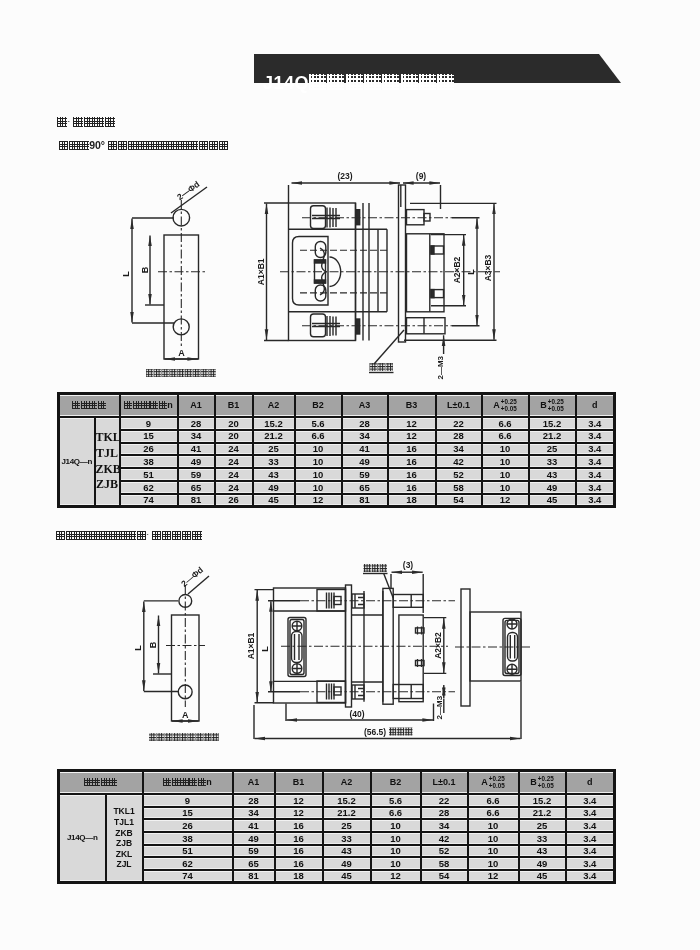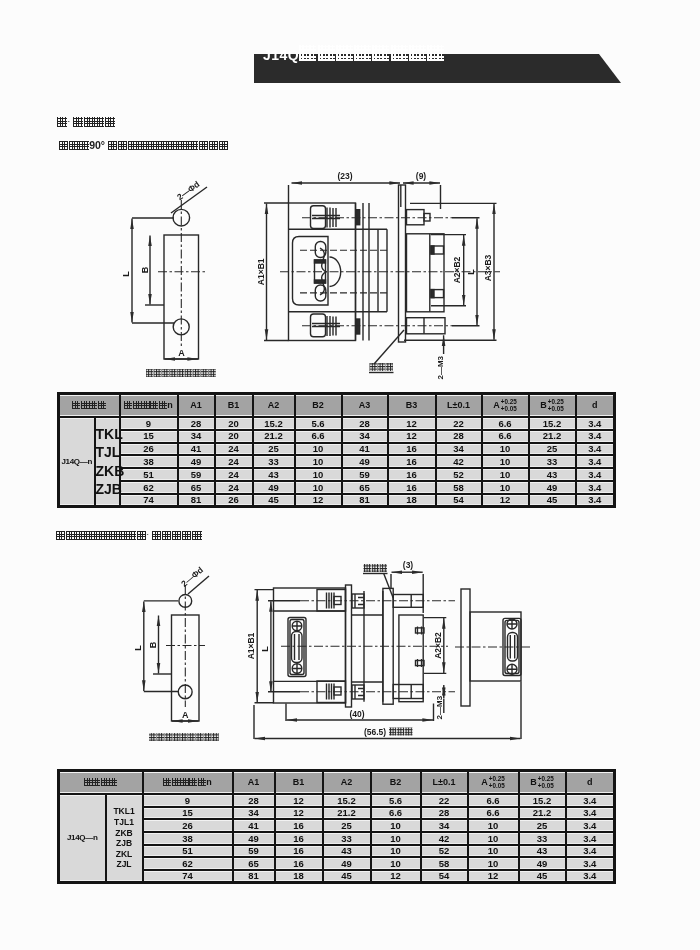--- a/index.html
+++ b/index.html
@@ -19,21 +19,21 @@
 </style>
 </head>
 <body>
 
 <div class="abs" style="left:254px;top:53px;width:368px;height:31px;">
 <svg width="368" height="31" viewBox="0 0 368 31">
 <polygon points="0,1 345,1 367,30 0,30" fill="#2b2b2b"></polygon>
 </svg>
 </div>
 
-<div class="abs" style="left:263px;top:43px;font-size:14px;font-weight:bold;color:#fff;letter-spacing:0.5px;">J14Q<span style="font-size:18.5px;letter-spacing:0;"><span class="zw"></span><span class="zw"></span><span class="zw"></span><span class="zw"></span><span class="zw"></span><span class="zw"></span><span class="zw"></span><span class="zw"></span></span></div>
+<div class="abs" style="left:263px;top:72px;font-size:18px;font-weight:bold;color:#fff;letter-spacing:0.5px;">J14Q<span style="font-size:18.5px;letter-spacing:0;"><span class="zw"></span><span class="zw"></span><span class="zw"></span><span class="zw"></span><span class="zw"></span><span class="zw"></span><span class="zw"></span><span class="zw"></span></span></div>
 
 <div class="abs" style="left:57px;top:116px;font-size:11px;font-weight:bold;"><span class="z"></span><span style="font-size:8px;">`</span>&nbsp;<span class="z"></span><span class="z"></span><span class="z"></span><span class="z"></span></div>
 
 <div class="abs" style="left:59px;top:139px;font-size:10.5px;font-weight:bold;"><span class="z"></span><span class="z"></span><span class="z"></span>90°&nbsp;<span class="z"></span><span class="z"></span><span class="z"></span><span class="z"></span><span class="z"></span><span class="z"></span><span class="z"></span><span class="z"></span><span class="z"></span><span class="z"></span><span class="z"></span><span class="z"></span></div>
 
 <div class="abs" style="left:0px;top:158px;width:700px;height:235px;">
 <svg width="700" height="235" viewBox="0 0 700 235">
 <defs>
 <marker id="ma" viewBox="0 0 10 10" refX="9.5" refY="5" markerWidth="8" markerHeight="8" orient="auto-start-reverse">
           <path d="M0,3.4 L9.5,5 L0,6.6 z" fill="#2b2b2b" stroke="none"></path>
@@ -241,21 +241,21 @@
           <td>A3</td>
           <td>B3</td>
           <td>L±0.1</td>
           <td>A<span class="tol"><i>+0.25</i><i>+0.05</i></span></td>
           <td>B<span class="tol"><i>+0.25</i><i>+0.05</i></span></td>
           <td>d</td>
         </tr>
 
 <tr style="height:12.8px;">
           <td rowspan="7" style="font-size:8px;white-space:nowrap;letter-spacing:-0.3px;">J14Q—n</td>
-          <td rowspan="7" style="font-size:14px;line-height:1.3;">TKL<br>TJL<br>ZKB<br>ZJB</td>
+          <td rowspan="7" style="font-size:12px;line-height:1.3;font-family:Liberation Serif, serif;">TKL<br>TJL<br>ZKB<br>ZJB</td>
           <td>9</td>
           <td>28</td>
           <td>20</td>
           <td>15.2</td>
           <td>5.6</td>
           <td>28</td>
           <td>12</td>
           <td>22</td>
           <td>6.6</td>
           <td>15.2</td>

